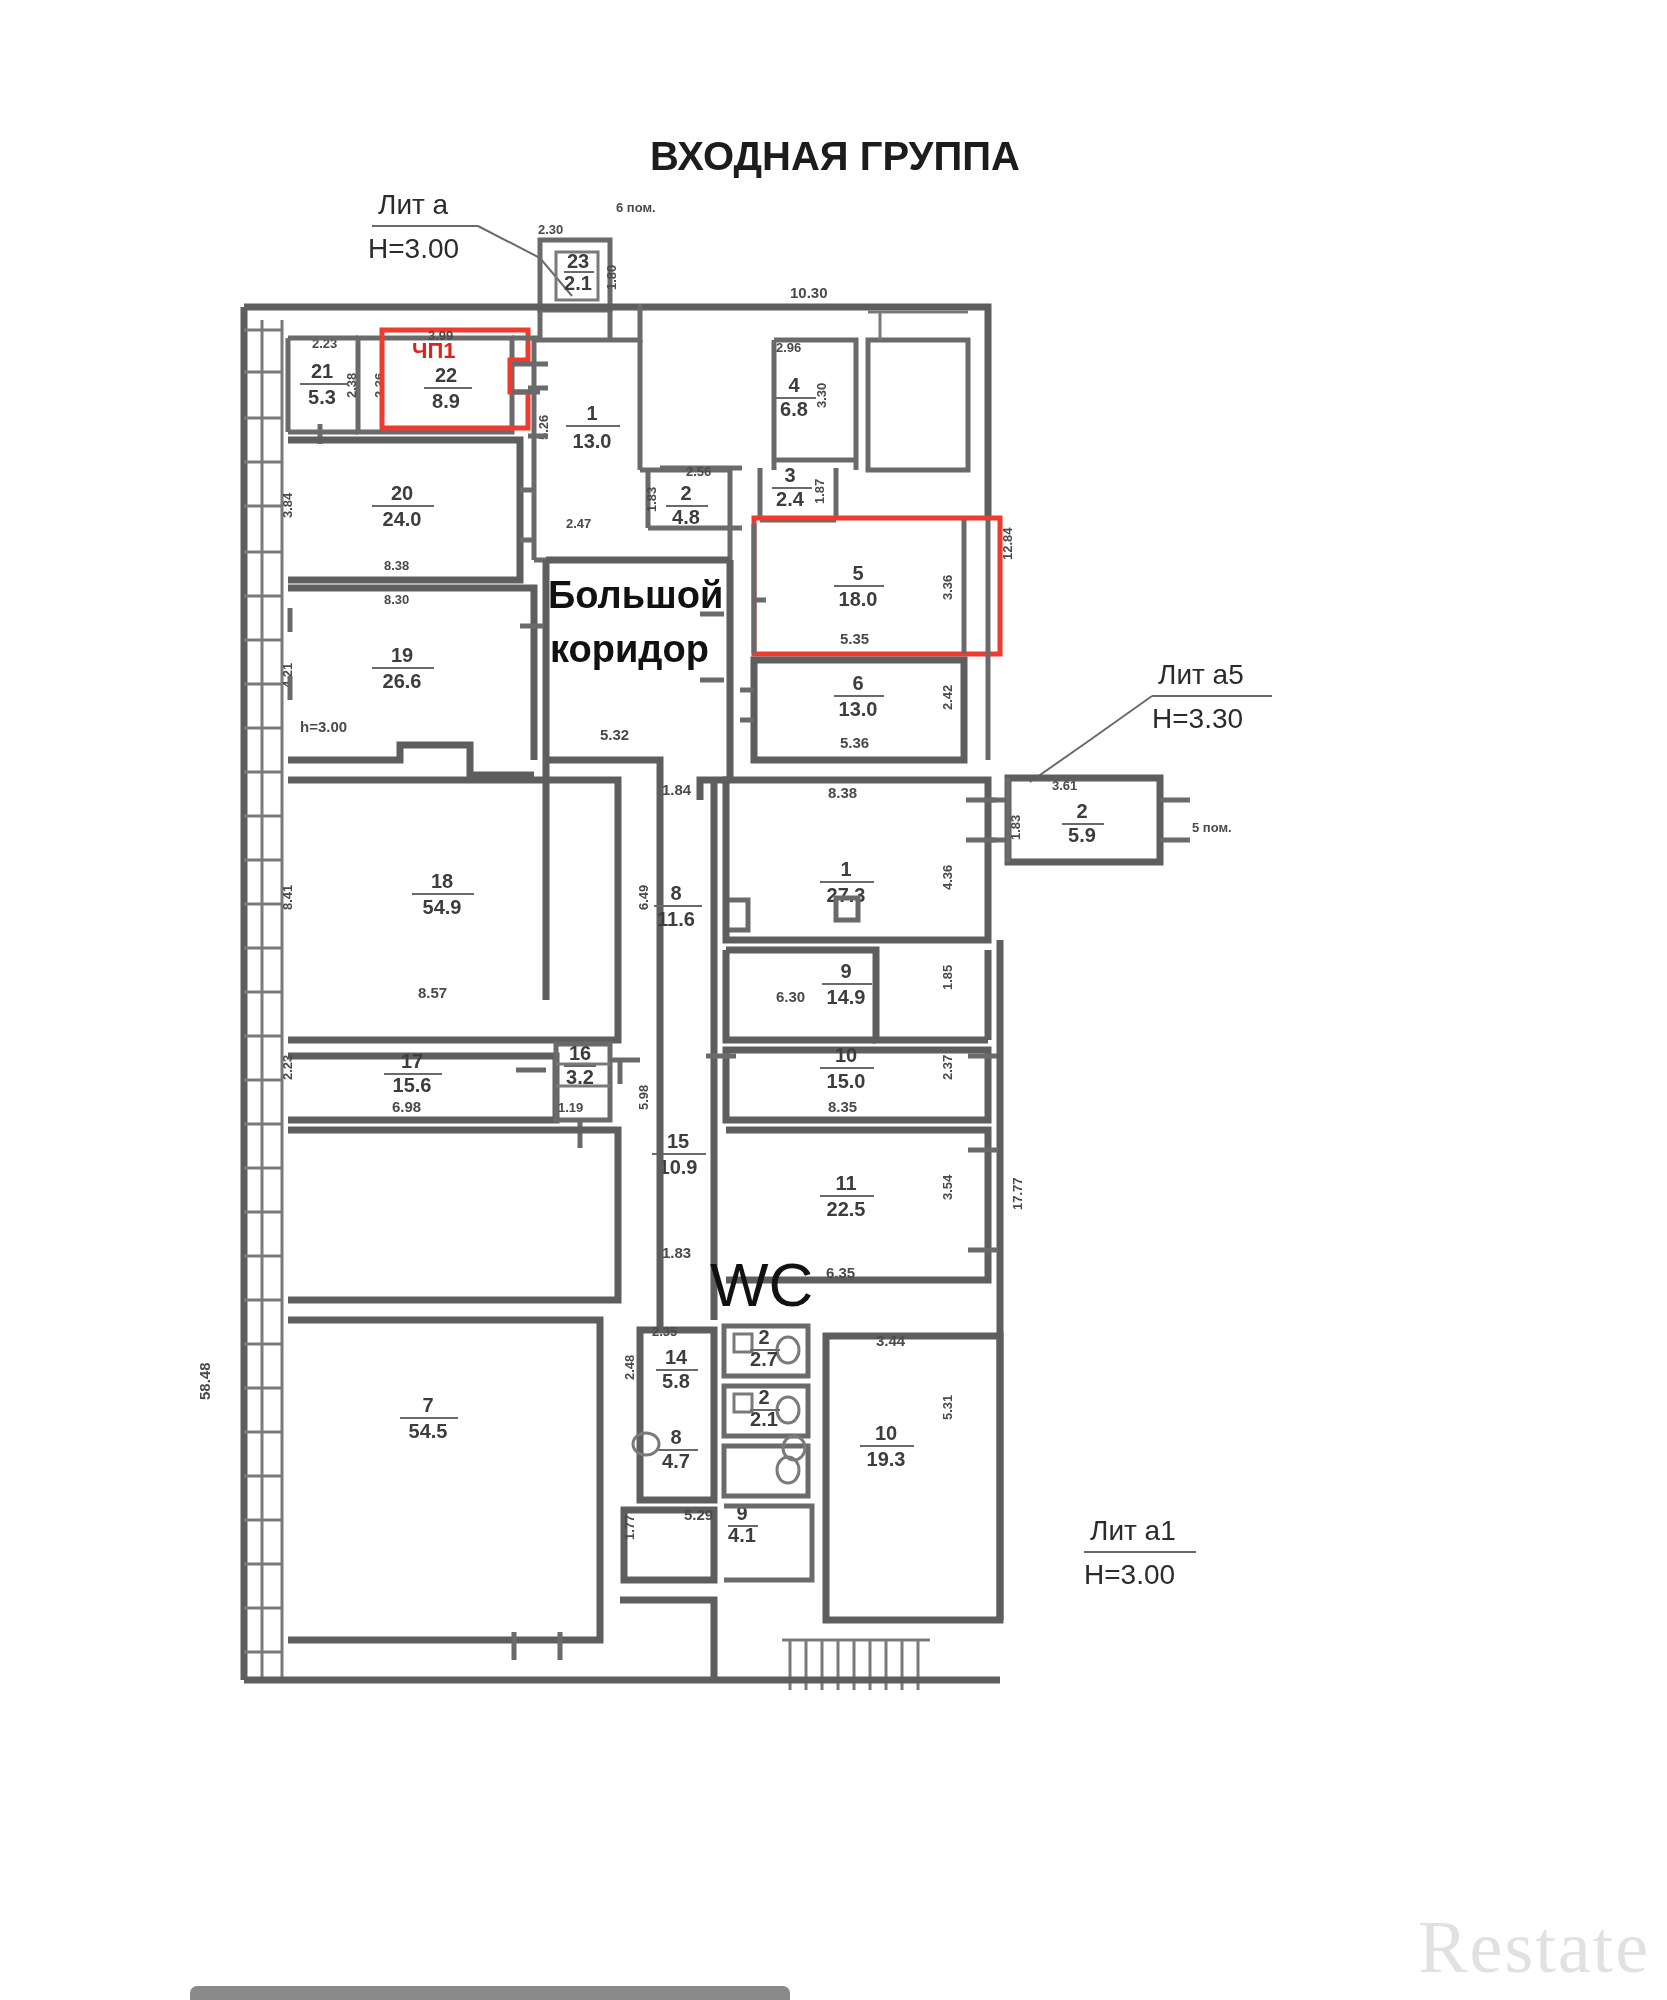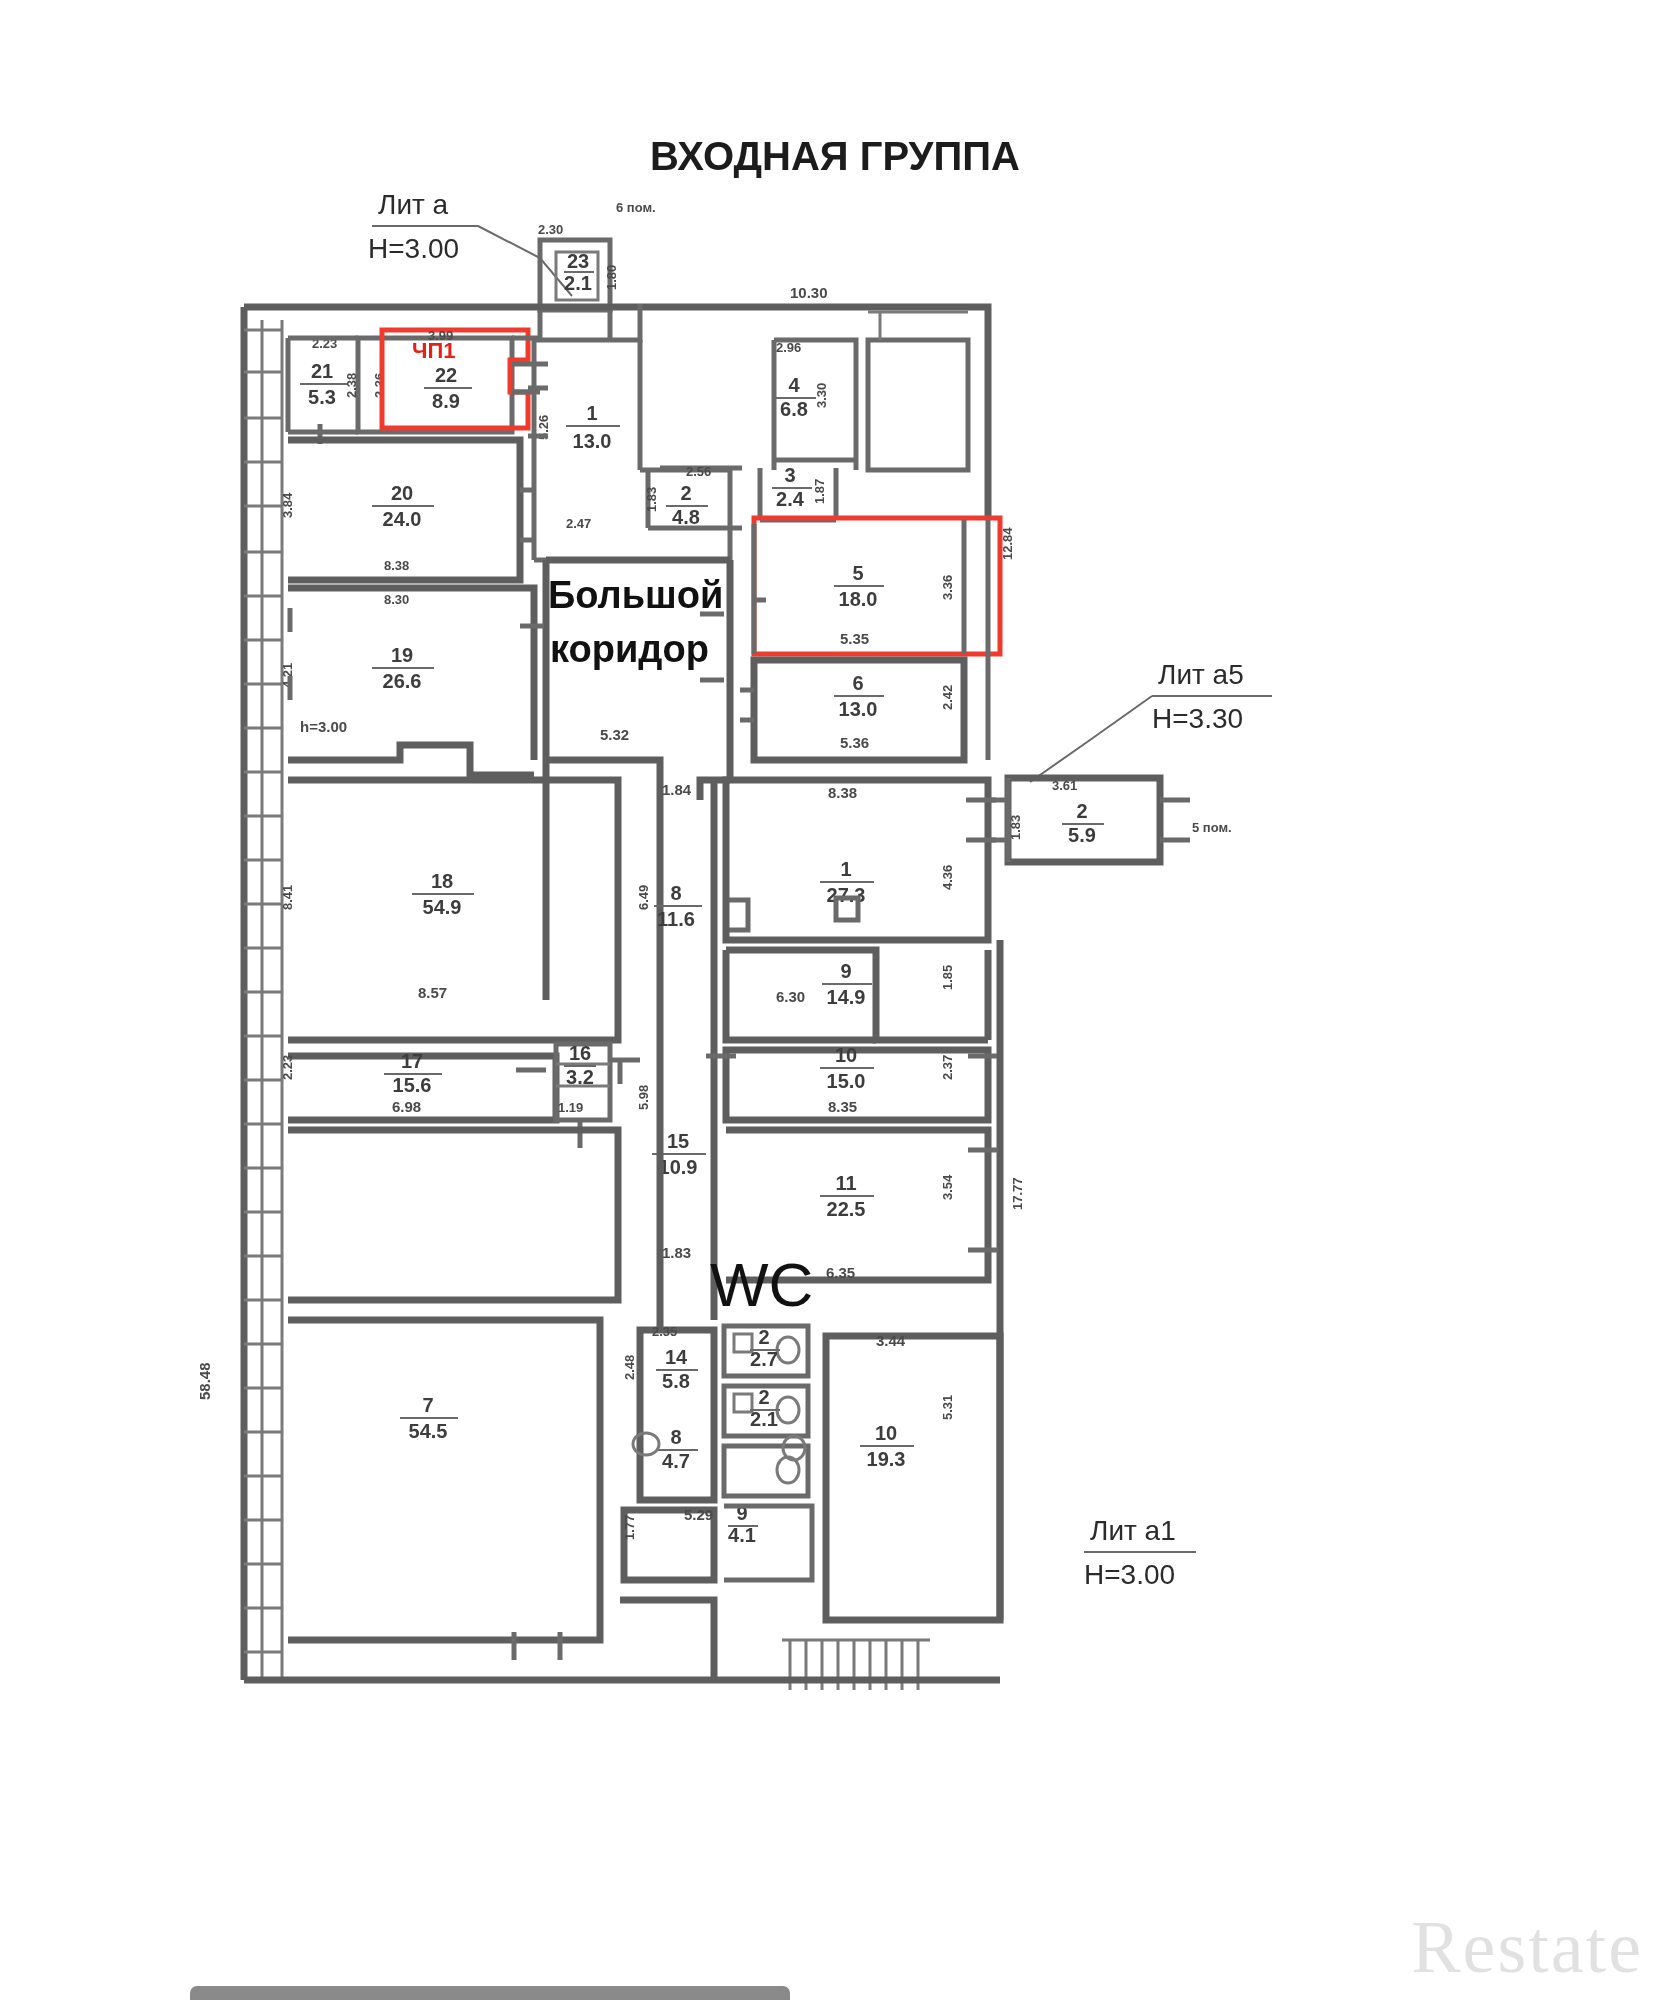--- a/index.html
+++ b/index.html
@@ -13,21 +13,21 @@
   .rn{font-size:20px;font-weight:700;fill:#3d3d3d;font-family:"Liberation Sans",sans-serif;}
   .ra{font-size:20px;font-weight:700;fill:#3d3d3d;font-family:"Liberation Sans",sans-serif;}
   .dim{font-size:15px;font-weight:700;fill:#4a4a4a;font-family:"Liberation Sans",sans-serif;}
   .dims{font-size:13px;font-weight:700;fill:#4a4a4a;font-family:"Liberation Sans",sans-serif;}
   .red{fill:#e32119;font-size:22px;font-weight:700;font-family:"Liberation Sans",sans-serif;}
   .wthick{stroke:#5e5e5e;stroke-width:7;fill:none;}
   .wmed{stroke:#6a6a6a;stroke-width:5;fill:none;}
   .wthin{stroke:#7a7a7a;stroke-width:3;fill:none;}
   .hl{stroke:#f03a2e;stroke-width:5;fill:none;}
   .ln{stroke:#6a6a6a;stroke-width:2;fill:none;}
-  .wm{position:absolute;right:24px;bottom:10px;font-size:74px;color:rgba(120,120,120,.22);
+  .wm{position:absolute;right:17px;bottom:10px;font-size:74px;color:rgba(120,120,120,.22);
       font-family:"Liberation Serif",serif;letter-spacing:2px;pointer-events:none;}
   .bottombar{position:absolute;left:190px;bottom:0;width:600px;height:14px;
       background:#8a8a8a;border-radius:7px 7px 0 0;}
 </style>
 </head>
 <body>
 
 <svg id="plan" viewBox="0 0 1667 2000">
 
   <text class="ttl" x="650" y="170">ВХОДНАЯ ГРУППА</text>

